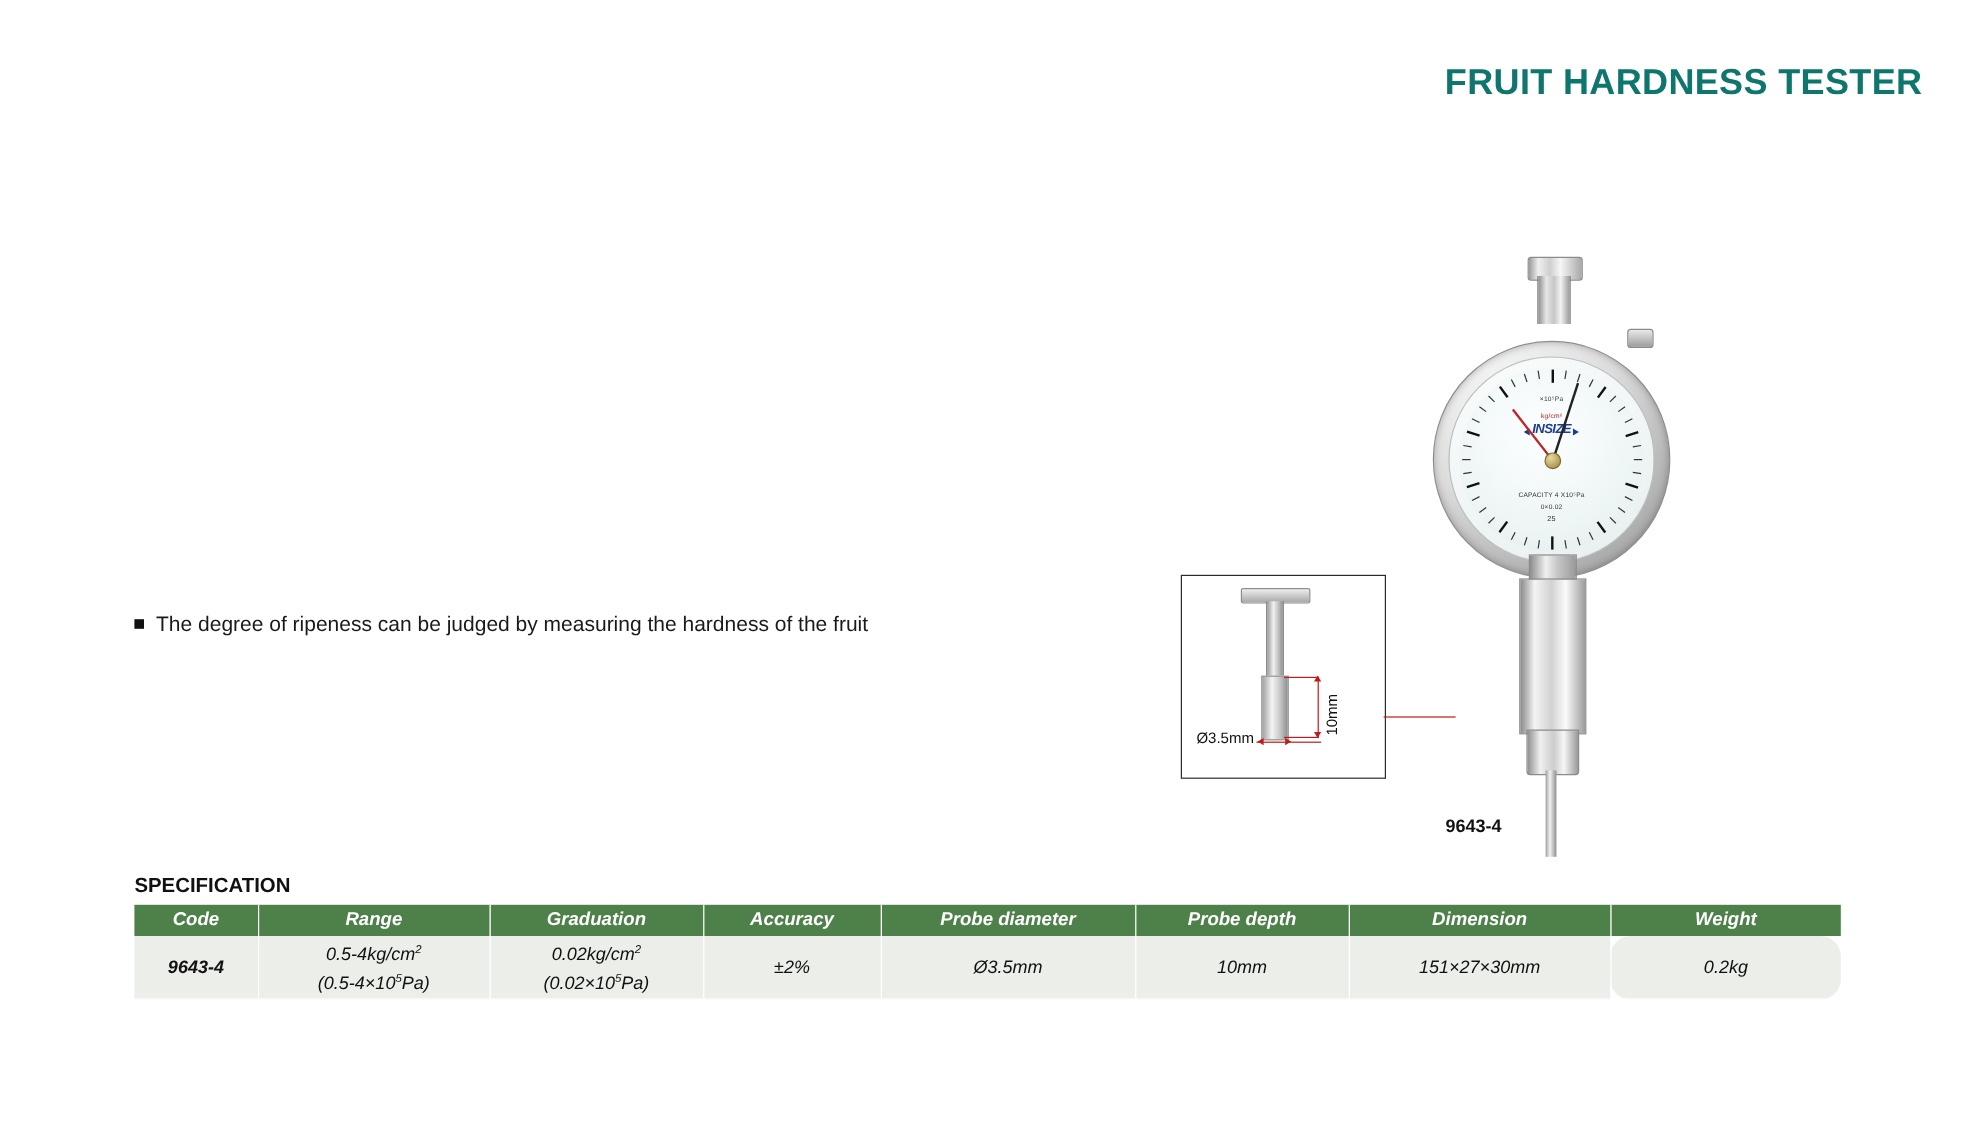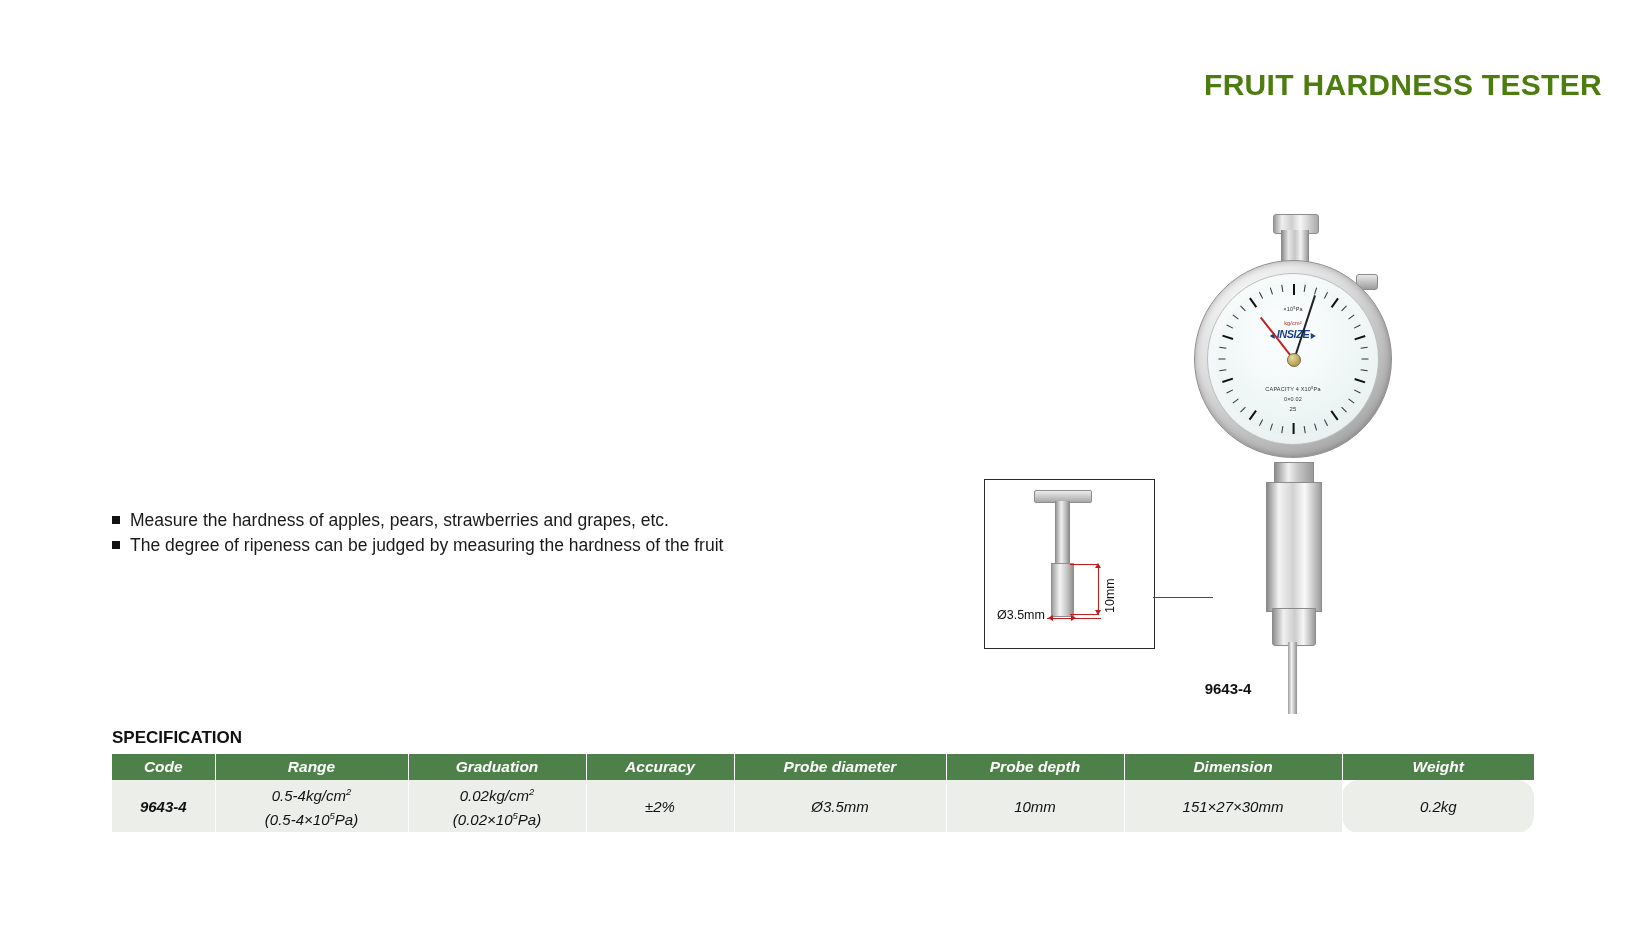--- a/index.html
+++ b/index.html
@@ -12,26 +12,26 @@
     height: 947px;
     position: relative;
     font-family: "Liberation Sans", sans-serif;
     color: #000000;
     overflow: hidden;
   }
 
   
   .page-title {
     position: absolute;
-    top: 68px;
+    top: 52px;
     right: 44px;
     font-size: 30px;
     font-weight: bold;
     letter-spacing: 0.3px;
-    color: #4d7c0f;
+    color: #0f766e;
     white-space: nowrap;
   }
 
   
   .features {
     position: absolute;
     left: 112px;
     top: 508px;
     width: 820px;
   }
@@ -96,21 +96,21 @@
     top: 80px;
     width: 20px;
     height: 14px;
     border-radius: 3px;
     background: linear-gradient(180deg,#e9e9e9,#9d9d9d);
     border: 1px solid #8a8a8a;
   }
   .bezel {
     position: absolute;
     left: 34px;
-    top: 66px;
+    top: 90px;
     width: 196px;
     height: 196px;
     border-radius: 50%;
     background: radial-gradient(circle at 35% 28%, #ffffff 0%, #dcdcdc 45%, #a8a8a8 78%, #8c8c8c 100%);
     border: 1px solid #8d8d8d;
     box-shadow: inset 0 0 6px rgba(0,0,0,0.25);
   }
   .bezel-inner {
     position: absolute;
     left: 12px;
@@ -421,24 +421,20 @@
   .w-depth { width: 178px; }
   .w-dim   { width: 218px; }
   .w-weight{ width: 192px; }
 </style>
 </head>
 <body>
 
 <div class="page-title">FRUIT HARDNESS TESTER</div>
 
 <div class="features">
-  <div class="feature-row">
-    <span class="bullet-square"></span>
-    <span>Measure the hardness of apples, pears, strawberries and grapes, etc.</span>
-  </div>
   <div class="feature-row">
     <span class="bullet-square"></span>
     <span>The degree of ripeness can be judged by measuring the hardness of the fruit</span>
   </div>
 </div>
 
 <div class="product-area">
 
   <div class="gauge-wrap">
     <div class="cap"></div>

